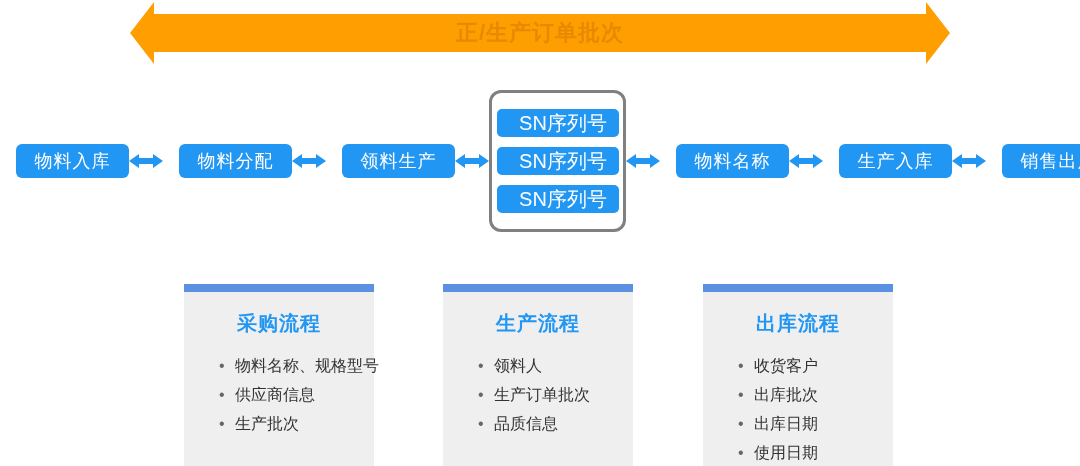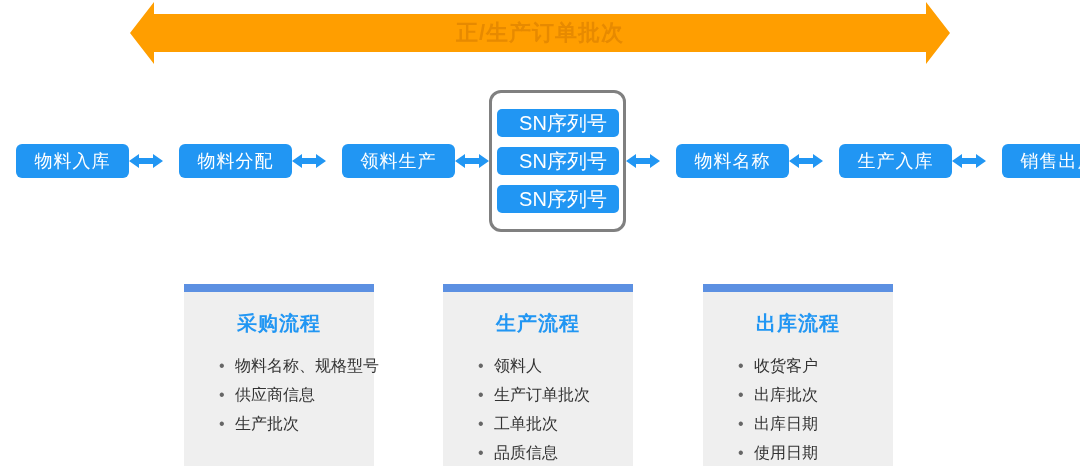--- a/index.html
+++ b/index.html
@@ -189,21 +189,20 @@
       <li>生产批次</li>
     </ul>
   </div>
 
   <div class="card card-2">
     <div class="card-bar"></div>
     <div class="card-title">生产流程</div>
     <ul class="card-list">
       <li>领料人</li>
       <li>生产订单批次</li>
-      <li>工单批次</li>
       <li>品质信息</li>
     </ul>
   </div>
 
   <div class="card card-3">
     <div class="card-bar"></div>
     <div class="card-title">出库流程</div>
     <ul class="card-list">
       <li>收货客户</li>
       <li>出库批次</li>

